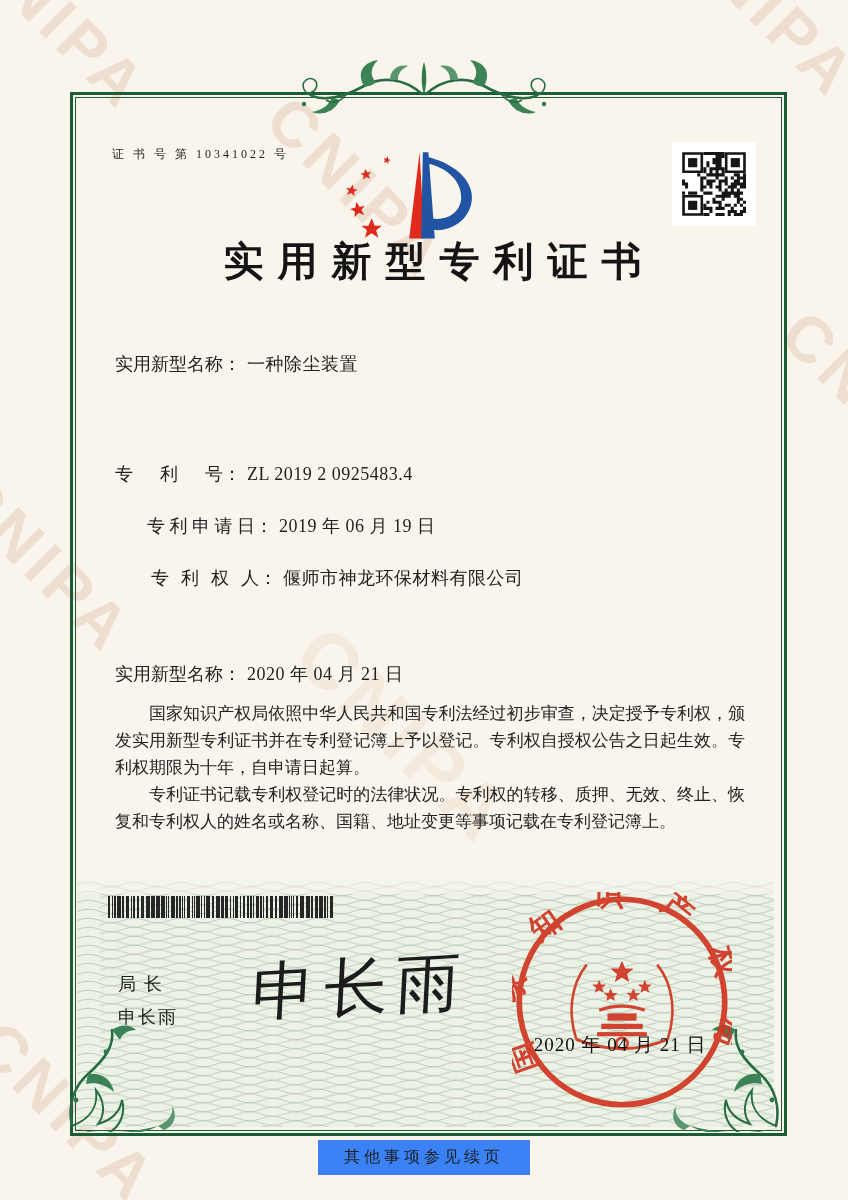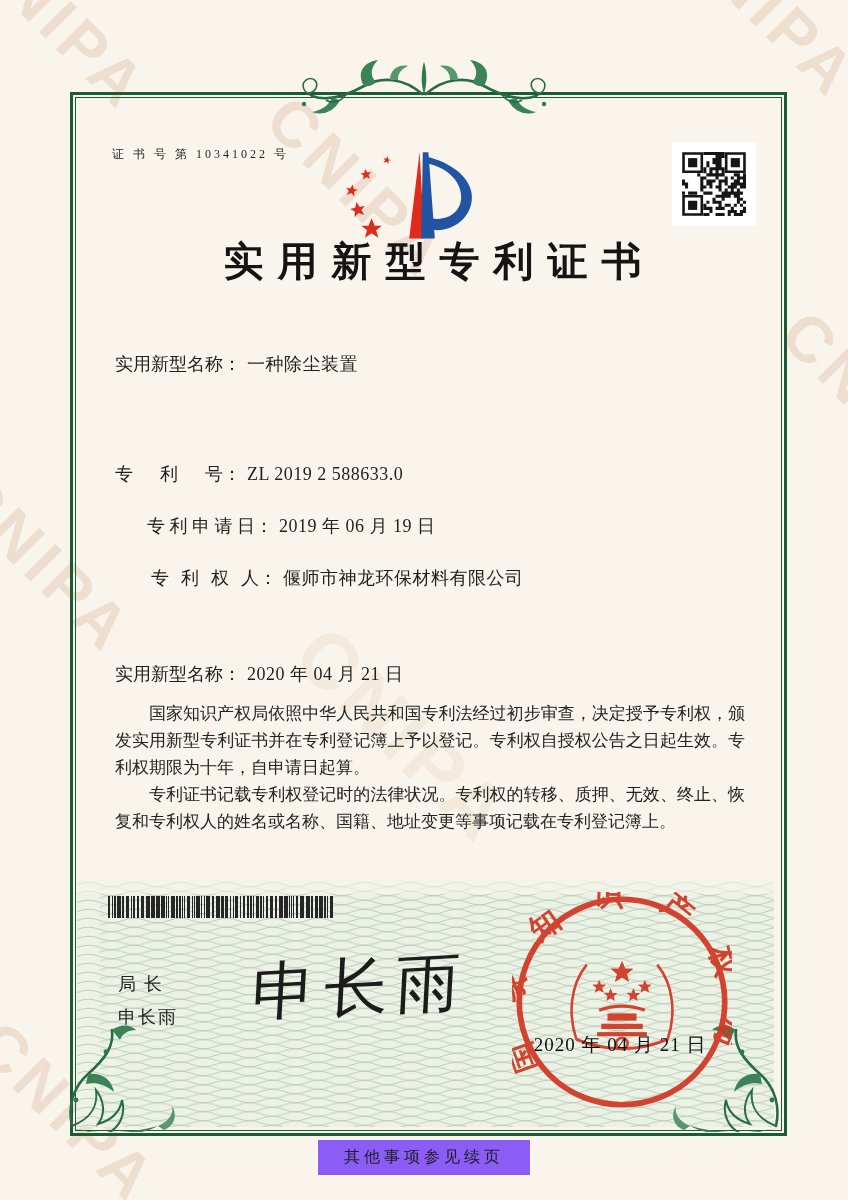--- a/index.html
+++ b/index.html
@@ -51,21 +51,21 @@
 
   .seal{position:absolute;left:512px;top:892px;width:220px;height:220px;z-index:6;
         mix-blend-mode:multiply;opacity:0.93;}
   .seal-date{position:absolute;left:505px;top:1032px;width:230px;text-align:center;z-index:7;
              font-size:19px;letter-spacing:1px;color:#111;}
 
   .page-num{position:absolute;left:70px;top:1094px;width:711px;text-align:center;
             font-size:15px;letter-spacing:3px;z-index:7;}
 
   .cont-note{position:absolute;left:0;top:1140px;width:848px;text-align:center;z-index:7;}
-  .cont-note span{display:inline-block;background:#8b5cf6;padding:7px 26px;font-size:16px;
+  .cont-note span{display:inline-block;background:#3b82f6;padding:7px 26px;font-size:16px;
                   letter-spacing:4px;}
 
   .ornament{position:absolute;z-index:4;}
   .orn-top{left:294px;top:58px;width:260px;height:58px;}
   .orn-bl{left:62px;top:1020px;width:122px;height:112px;}
   .orn-br{left:664px;top:1020px;width:122px;height:112px;transform:scaleX(-1);}
 </style>
 </head>
 <body>
 
@@ -172,21 +172,21 @@
       </g>
     </svg>
   </div>
 
   <div class="title">实用新型专利证书</div>
 
   <div class="field" style="top:352px;">
     <span class="flabel">实用新型名称</span><span class="fcolon">：</span><span class="fvalue">一种除尘装置</span>
   </div>
   <div class="field" style="top:462px;">
-    <span class="flabel">专利号</span><span class="fcolon">：</span><span class="fvalue">ZL 2019 2 588633.0</span>
+    <span class="flabel">专利号</span><span class="fcolon">：</span><span class="fvalue">ZL 2019 2 0925483.4</span>
   </div>
   <div class="field" style="top:514px;margin-left:32px;">
     <span class="flabel">专利申请日</span><span class="fcolon">：</span><span class="fvalue">2019 年 06 月 19 日</span>
   </div>
   <div class="field" style="top:566px;margin-left:36px;">
     <span class="flabel">专利权人</span><span class="fcolon">：</span><span class="fvalue">偃师市神龙环保材料有限公司</span>
   </div>
   <div class="field" style="top:662px;">
     <span class="flabel">实用新型名称</span><span class="fcolon">：</span><span class="fvalue">2020 年 04 月 21 日</span>
   </div>

